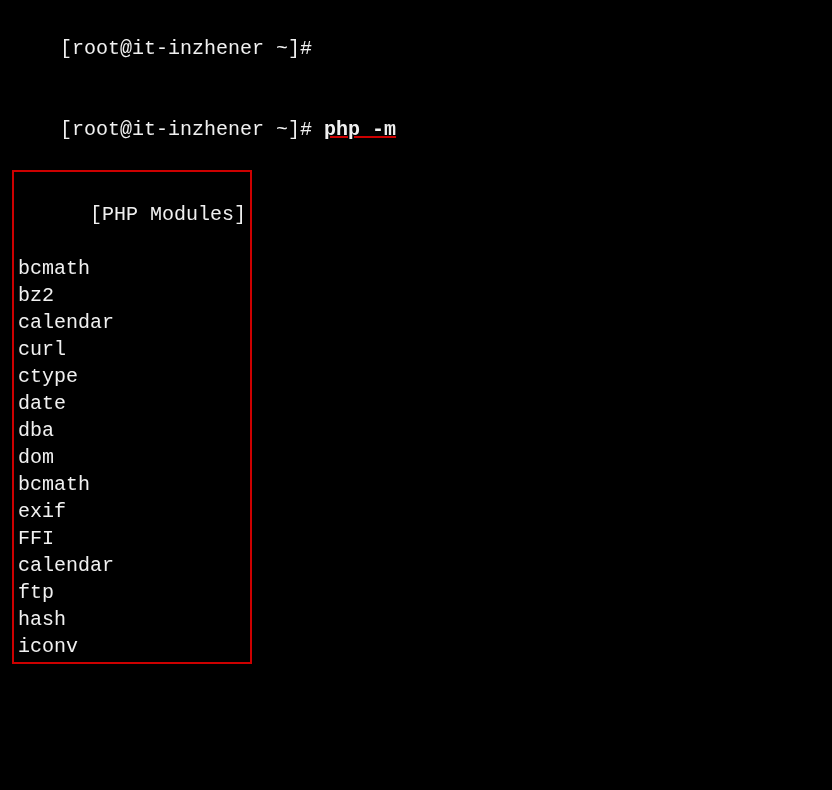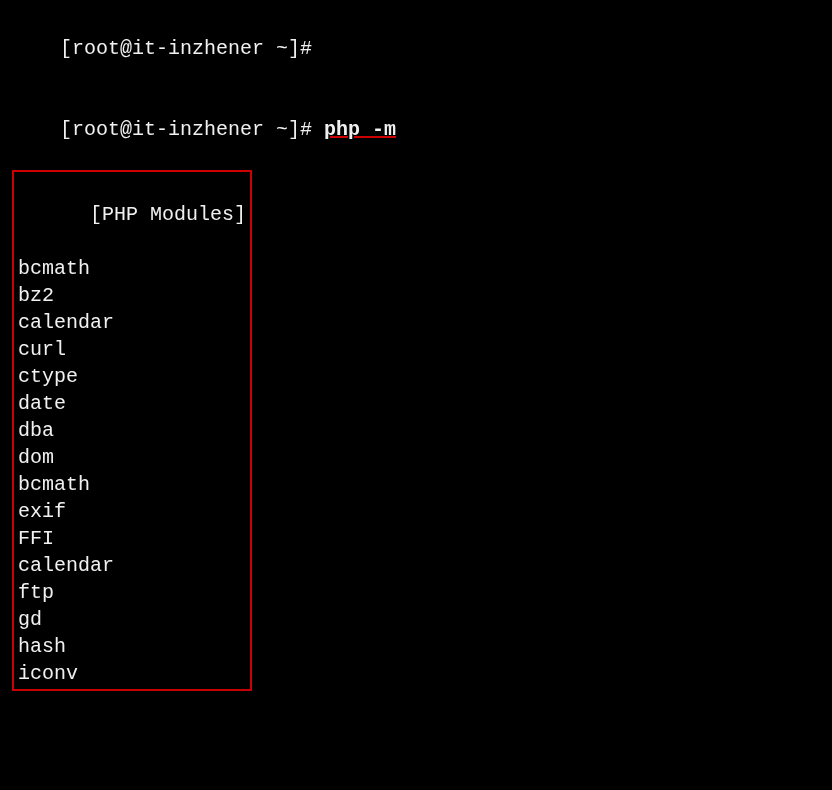--- a/index.html
+++ b/index.html
@@ -72,18 +72,17 @@
         <div class="module-item terminal-line">curl</div>
         <div class="module-item terminal-line">ctype</div>
         <div class="module-item terminal-line">date</div>
         <div class="module-item terminal-line">dba</div>
         <div class="module-item terminal-line">dom</div>
         <div class="module-item terminal-line">bcmath</div>
         <div class="module-item terminal-line">exif</div>
         <div class="module-item terminal-line">FFI</div>
         <div class="module-item terminal-line">calendar</div>
         <div class="module-item terminal-line">ftp</div>
-        <div class="module-item terminal-line">gd</div>
         <div class="module-item terminal-line">hash</div>
         <div class="module-item terminal-line">iconv</div>
       </div>
   </div>
 </div>
 
 </body></html>

